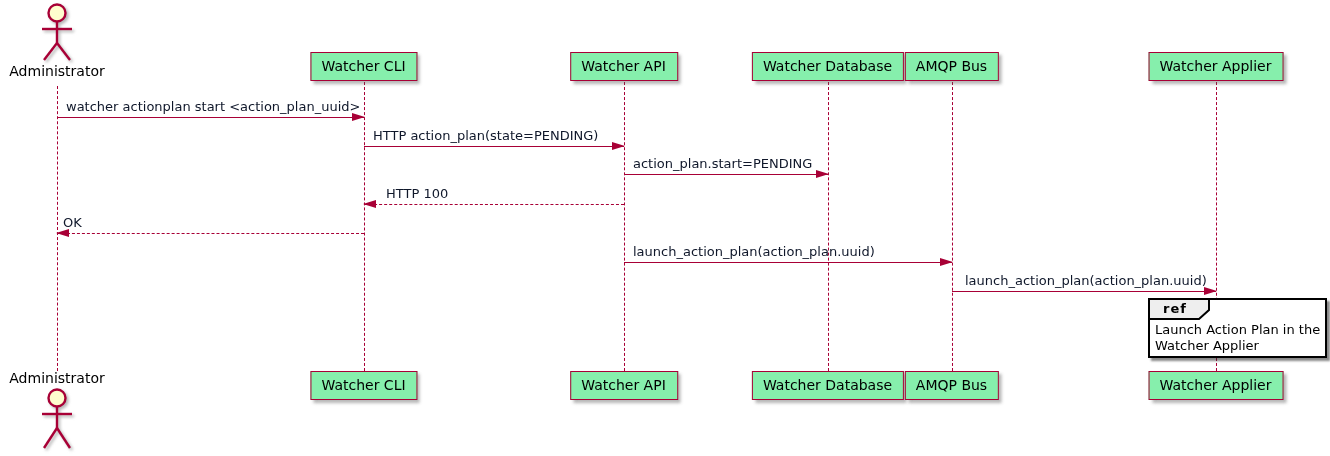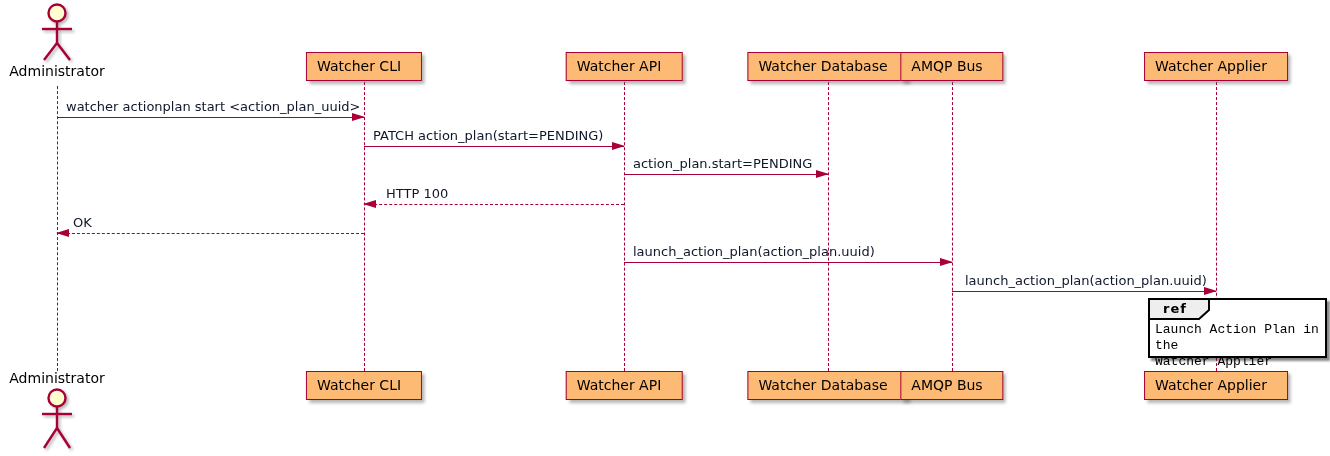--- a/index.html
+++ b/index.html
@@ -6,22 +6,22 @@
   .canvas {
     position:relative; width:1330px; height:456px; background:#ffffff;
     font-family:"DejaVu Sans","Liberation Sans",sans-serif; color:#000;
     overflow:hidden;
   }
   .lifeline {
     position:absolute; width:0; border-left:1px dashed #A80036; z-index:1;
   }
   .pbox {
     position:absolute; transform:translateX(-50%);
-    background:#fdba74; border:1.8px solid #A80036;
-    padding:5px 20px 6px 10px; font-size:14px; line-height:16px;
+    background:#86efac; border:1.8px solid #A80036;
+    padding:5px 11px 6px 10px; font-size:14px; line-height:16px;
     white-space:nowrap; z-index:2; color:#000;
     box-shadow:3px 3px 3px rgba(90,90,90,0.45);
   }
   .actor-group { position:absolute; z-index:2; text-align:center; }
   .actor-svg { display:block; margin:0 auto; filter:drop-shadow(2.5px 2.5px 1.5px rgba(120,120,120,0.55)); }
   .actor-label { font-size:14px; line-height:16px; white-space:nowrap; }
   .msg { position:absolute; height:0; z-index:2; }
   .msg-line { position:absolute; left:0; right:0; top:0; border-top:1px solid #A80036; }
   .msg-line.dashed { border-top-style:dashed; }
   .msg-label {
@@ -45,21 +45,21 @@
   }
   .ref-head { position:absolute; top:-2px; left:-2px; width:62px; height:22px; }
   .ref-keyword {
     position:absolute; top:1px; left:13px; font-size:13px; font-weight:bold;
     letter-spacing:1px; color:#000;
   }
   .ref-body {
     position:absolute; top:22px; left:5px; right:3px;
     font-size:13px; line-height:16px; color:#000;
   }
-  .ref-body span { display:block;font-family:Liberation Mono, monospace; }
+  .ref-body span { display:block; }
 </style>
 </head>
 <body>
 
 <div class="canvas">
 
   <div class="lifeline" style="left:57px;  top:86px; height:285px;"></div>
   <div class="lifeline" style="left:364px; top:82px; height:289px;"></div>
   <div class="lifeline" style="left:624px; top:82px; height:289px;"></div>
   <div class="lifeline" style="left:828px; top:82px; height:289px;"></div>
@@ -83,39 +83,39 @@
   <div class="pbox" style="left:952px; top:52px;">AMQP Bus</div>
   <div class="pbox" style="left:1216px;top:52px;">Watcher Applier</div>
 
   <div class="msg" style="left:57px; top:117px; width:307px;">
     <span class="msg-label">watcher actionplan start &lt;action_plan_uuid&gt;</span>
     <div class="msg-line"></div>
     <div class="arrowhead-right"></div>
   </div>
 
   <div class="msg" style="left:364px; top:146px; width:260px;">
-    <span class="msg-label">PATCH action_plan(start=PENDING)</span>
+    <span class="msg-label">HTTP action_plan(state=PENDING)</span>
     <div class="msg-line"></div>
     <div class="arrowhead-right"></div>
   </div>
 
   <div class="msg" style="left:624px; top:174px; width:204px;">
     <span class="msg-label">action_plan.start=PENDING</span>
     <div class="msg-line"></div>
     <div class="arrowhead-right"></div>
   </div>
 
   <div class="msg" style="left:364px; top:204px; width:260px;">
     <span class="msg-label" style="left:22px;">HTTP 100</span>
     <div class="msg-line dashed"></div>
     <div class="arrowhead-left"></div>
   </div>
 
   <div class="msg" style="left:57px; top:233px; width:307px;">
-    <span class="msg-label" style="left:16px;">OK</span>
+    <span class="msg-label" style="left:6px;">OK</span>
     <div class="msg-line dashed"></div>
     <div class="arrowhead-left"></div>
   </div>
 
   <div class="msg" style="left:624px; top:262px; width:328px;">
     <span class="msg-label">launch_action_plan(action_plan.uuid)</span>
     <div class="msg-line"></div>
     <div class="arrowhead-right"></div>
   </div>
 

